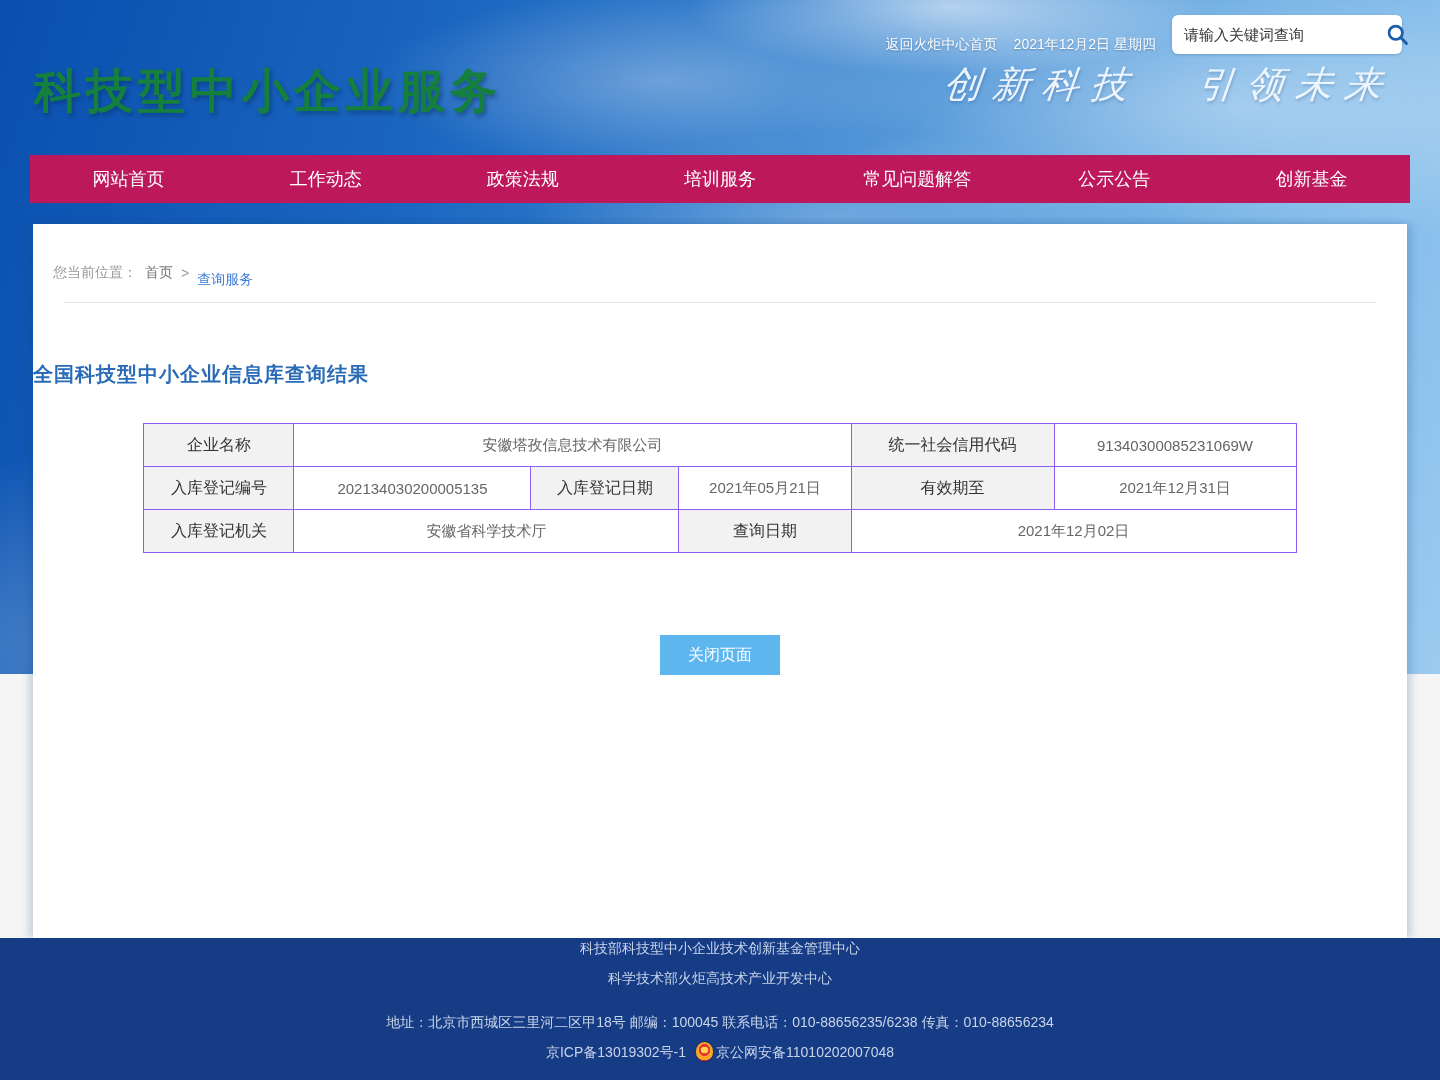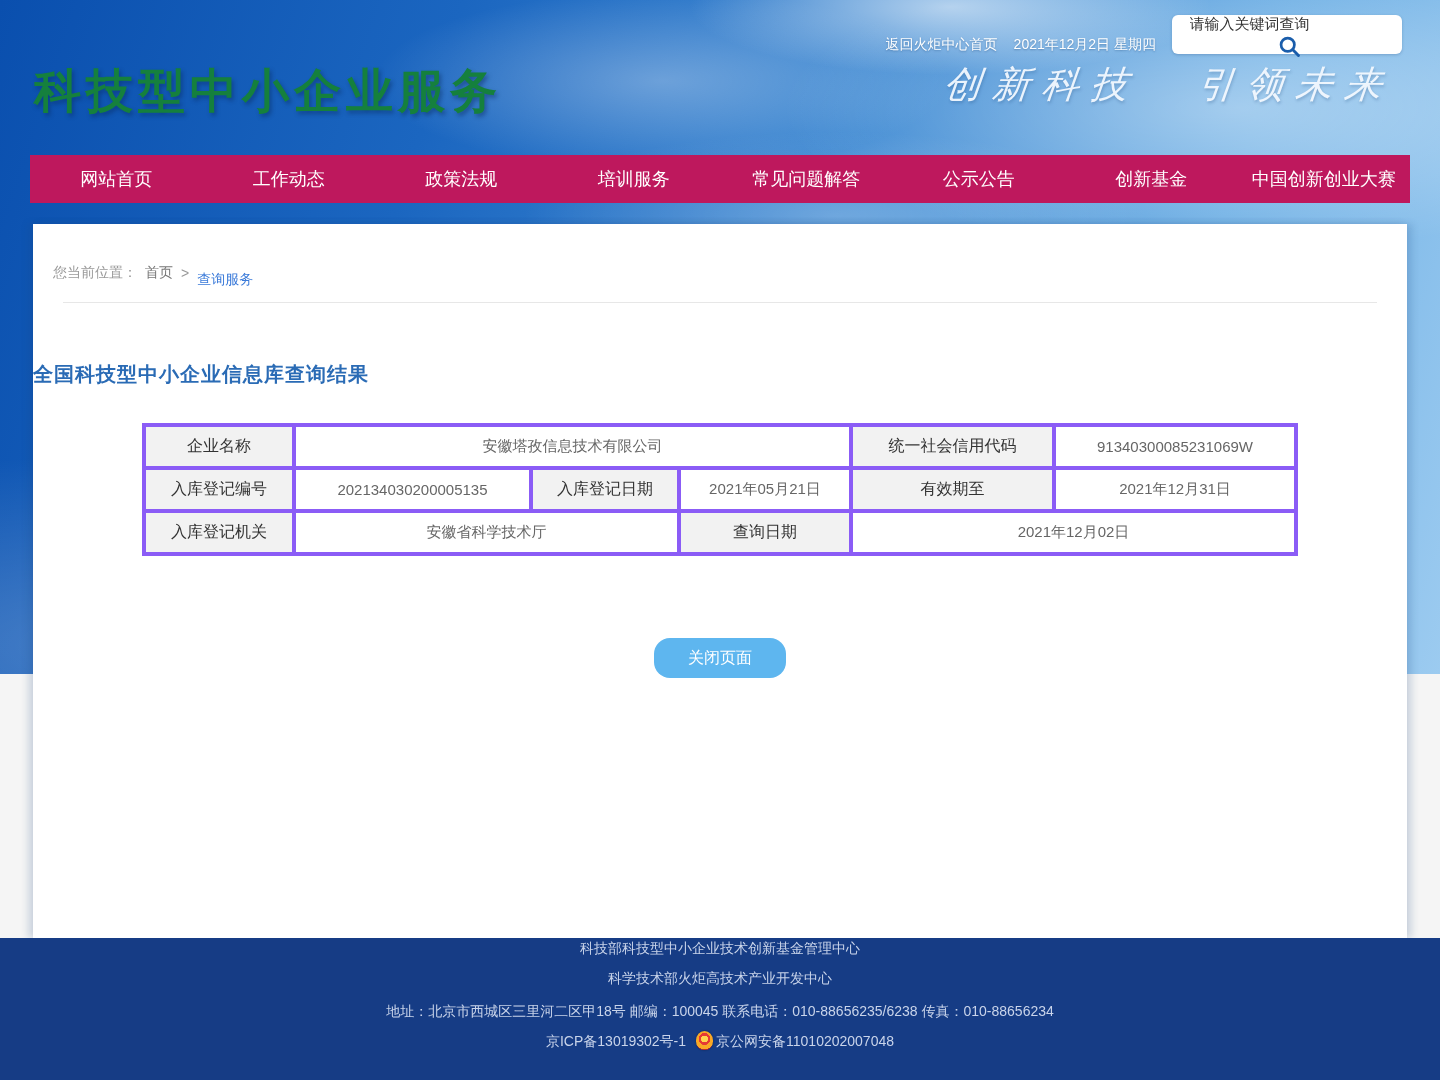--- a/index.html
+++ b/index.html
@@ -42,21 +42,20 @@
   .topbar {
     position:absolute; top:14px; right:38px; height:40px;
     display:flex; align-items:flex-end; gap:16px;
   }
   .topbar-link, .topbar-date { color:#ffffff; font-size:14px; text-decoration:none; text-shadow:0 1px 2px rgba(20,60,110,.4); }
   .topbar-link { cursor:pointer; }
   .searchbox {
     width:230px; height:39px; background:#ffffff; border-radius:6px;
     display:flex; align-items:center; padding:0 8px 0 12px;
     box-shadow:0 1px 3px rgba(20,60,110,.25);
-    flex-direction:column;
   }
   .searchbox input {
     flex:1; border:none; outline:none; font-size:15px; color:#222;
     font-family:"Liberation Sans","DejaVu Sans",sans-serif; background:transparent;
   }
   .searchbox input::placeholder { color:#333; opacity:1; }
   .search-btn { border:none; background:none; cursor:pointer; display:flex; align-items:center; padding:2px; }
 
   
   .nav {
@@ -84,41 +83,41 @@
   .result-title {
     margin-top:58px; 
     color:#2a6bb5; font-size:20px; font-weight:bold; letter-spacing:1px;
   }
 
   table.result-table {
     margin:35px auto 0 auto; width:1152px;
     border-collapse:collapse; table-layout:fixed;
   }
   .result-table td {
-    border:4px solid #8b5cf6; height:43px; text-align:center;
+    border:1px solid #8b5cf6; height:43px; text-align:center;
     font-size:16px; overflow:hidden; white-space:nowrap;
   }
   .result-table td.lbl { background:#f2f2f2; color:#333; }
   .result-table td.val { background:#ffffff; color:#666; font-size:15px; }
 
   .close-btn {
     display:block; margin:82px auto 0 auto;
-    width:132px; height:40px; border:none; border-radius:16px;
+    width:120px; height:40px; border:none; border-radius:0;
     background:#5eb6ef; color:#ffffff; font-size:16px; cursor:pointer;
     font-family:"Liberation Sans","DejaVu Sans",sans-serif;
   }
 
   
   .footer {
     position:absolute; top:938px; left:0; width:1440px; height:142px;
     background:#163c85; color:#c9d4ea; font-size:14px; text-align:center;
     z-index:4;
   }
   .footer .fline { line-height:20px; margin-bottom:10px; }
-  .footer .fline:nth-child(2) { margin-bottom:13px; }
+  .footer .fline:nth-child(2) { margin-bottom:24px; }
   .footer a { color:#c9d4ea; text-decoration:none; cursor:pointer; }
   .badge {
     display:inline-block; width:17px; height:19px; border-radius:50% 50% 46% 46%;
     vertical-align:-4px; margin:0 3px 0 10px;
     background:radial-gradient(circle at 50% 42%, #ffd54f 0 24%, #e53935 25% 42%, #f9a825 43% 72%, #c62828 73% 100%);
     box-shadow:0 0 2px rgba(0,0,0,.4);
   }
 </style>
 </head>
 <body>
@@ -146,21 +145,20 @@
 </div>
 
 <div class="nav">
   <a>网站首页</a>
   <a>工作动态</a>
   <a>政策法规</a>
   <a>培训服务</a>
   <a>常见问题解答</a>
   <a>公示公告</a>
   <a>创新基金</a>
-  <a>中国创新创业大赛</a>
 </div>
 
 <div class="content">
   <div class="breadcrumb">
     <span>您当前位置：</span>
     <a class="bc-home">首页</a>
     <span class="bc-sep">&gt;</span>
     <a class="bc-cur">查询服务</a>
   </div>
   <hr class="bc-divider">

